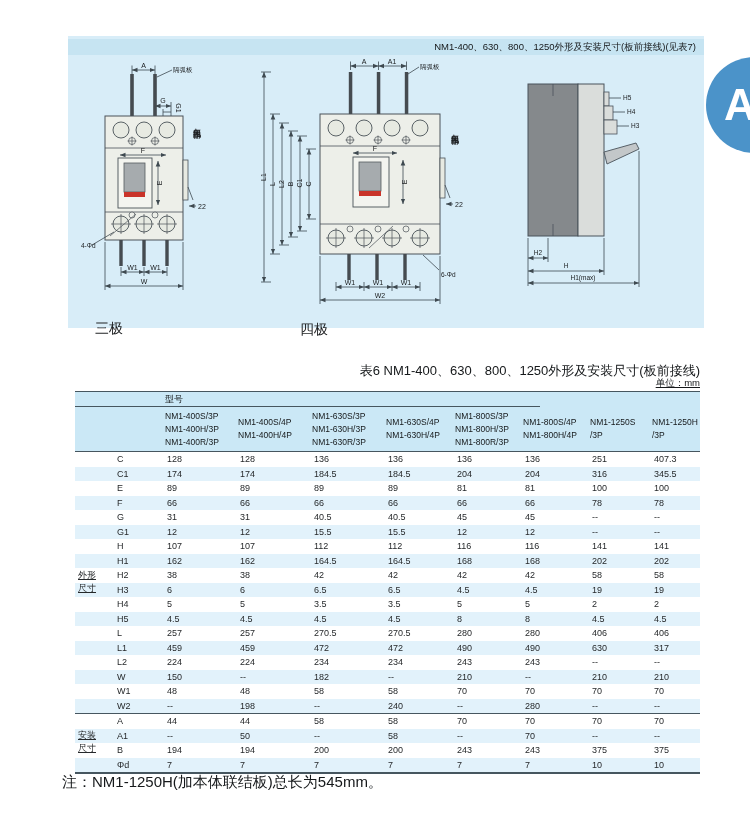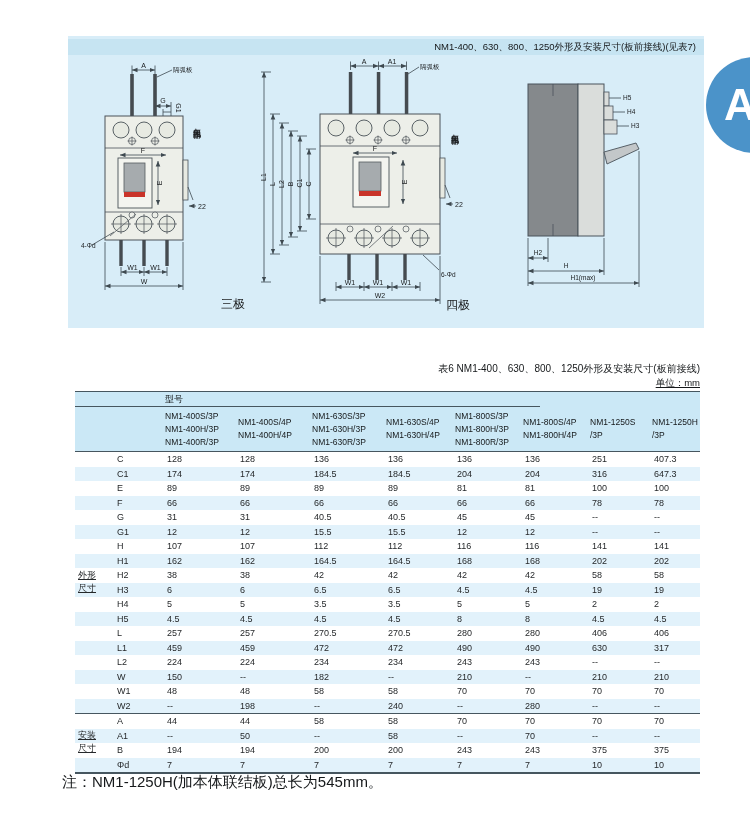--- a/index.html
+++ b/index.html
@@ -12,29 +12,29 @@
   .panel{position:absolute;left:68px;top:36px;width:636px;height:292px;background:#d8edf8;}
   .panel-strip{position:absolute;left:0;top:3px;width:100%;height:16px;background:#c6e4f2;}
   .banner{position:absolute;right:8px;top:5px;font-size:9.5px;color:#15181a;white-space:nowrap;}
   .diag{position:absolute;}
   svg text{font-size:7px;fill:#191b1d;font-family:"Liberation Sans","DejaVu Sans",sans-serif;}
   svg text.cn{font-size:6.5px;}
   .vtext{
     position:absolute;writing-mode:vertical-rl;font-size:8px;color:#1c1e20;
     letter-spacing:0.5px;line-height:1;
   }
-  .caption{position:absolute;font-size:12px;color:#1c1e20;text-align:right;}
+  .caption{position:absolute;font-size:14px;color:#1c1e20;text-align:left;margin-top:24px;}
   
   .side-tab{
     position:absolute;left:706px;top:57px;width:96px;height:96px;border-radius:50%;
     background:#4b93c9;color:#fff;font-size:44px;font-weight:bold;
     display:flex;align-items:center;box-sizing:border-box;padding-left:18px;
   }
   
-  .table-caption{position:absolute;right:50px;top:362px;font-size:10px;color:#15181a;}
+  .table-caption{position:absolute;right:50px;top:362px;font-size:13px;color:#15181a;}
   .table-unit{position:absolute;right:50px;top:377px;font-size:9.5px;color:#15181a;text-decoration:underline;}
   table.dims{
     position:absolute;left:75px;top:391px;width:625px;
     border-collapse:collapse;table-layout:fixed;
     border-top:1.2px solid #46565f;border-bottom:2px solid #46565f;
   }
   table.dims thead{border-bottom:1px solid #46565f;}
   table.dims th{font-weight:normal;text-align:left;background:#cbe8f6;padding:0;}
   th.model-label{height:15px;font-size:9px;padding-left:2px;color:#15181a;}
   th.model-cell{height:44px;font-size:8.5px;line-height:13px;vertical-align:middle;padding-left:2px;color:#15181a;}
@@ -392,21 +392,21 @@
       <tr>
         <td></td>
         <td class="dim-label">C1</td>
         <td class="val">174</td>
         <td class="val">174</td>
         <td class="val">184.5</td>
         <td class="val">184.5</td>
         <td class="val">204</td>
         <td class="val">204</td>
         <td class="val">316</td>
-        <td class="val">647.3</td>
+        <td class="val">345.5</td>
       </tr>
       <tr>
         <td></td>
         <td class="dim-label">E</td>
         <td class="val">89</td>
         <td class="val">89</td>
         <td class="val">89</td>
         <td class="val">89</td>
         <td class="val">81</td>
         <td class="val">81</td>

